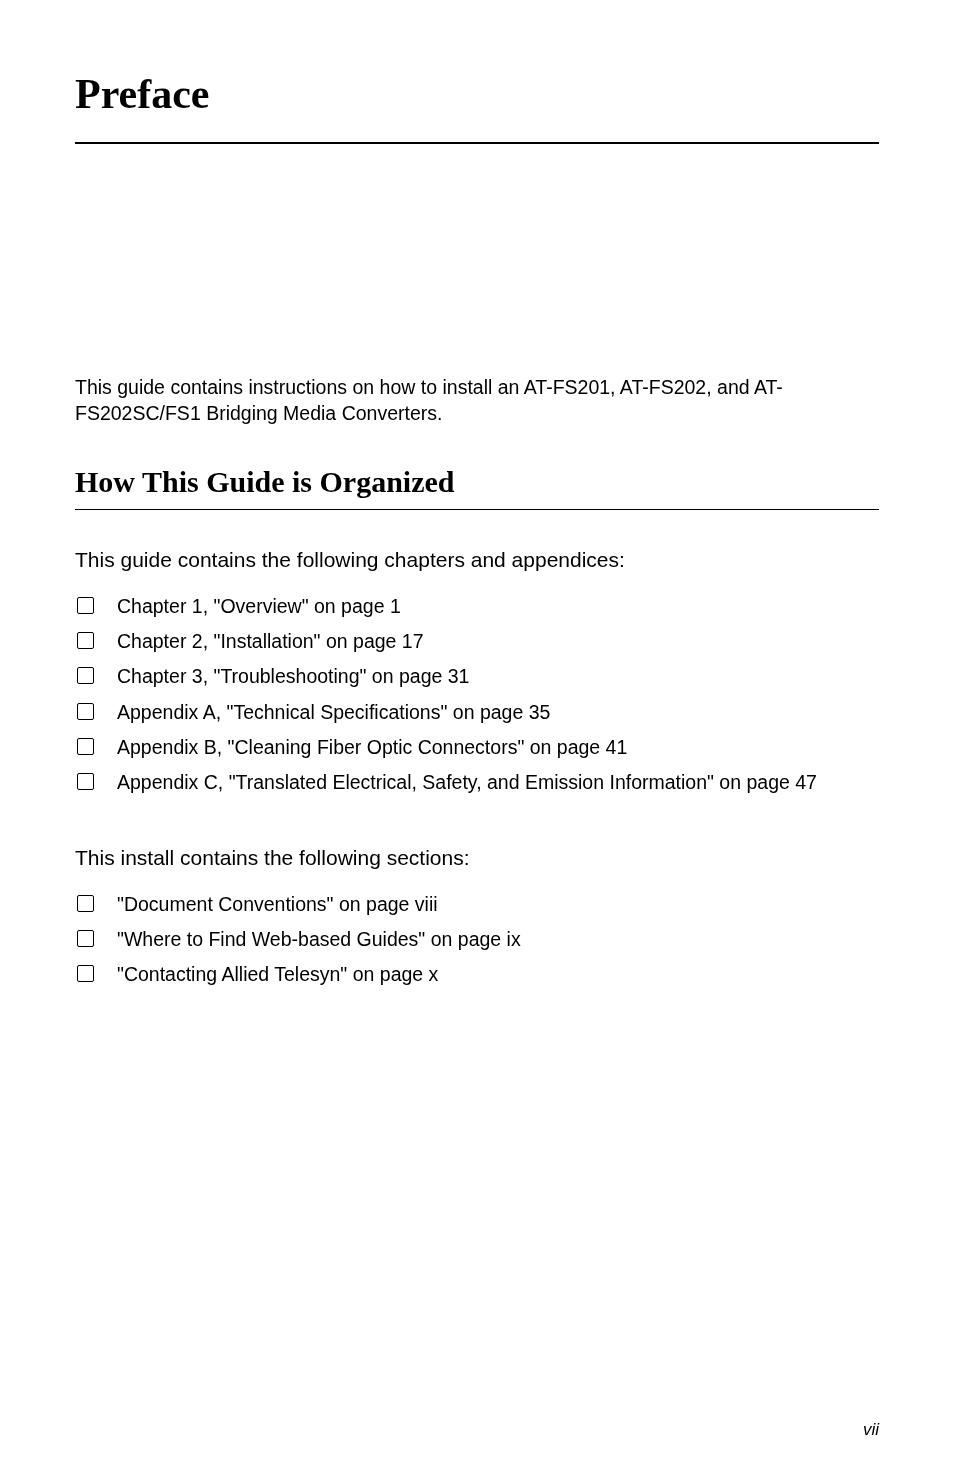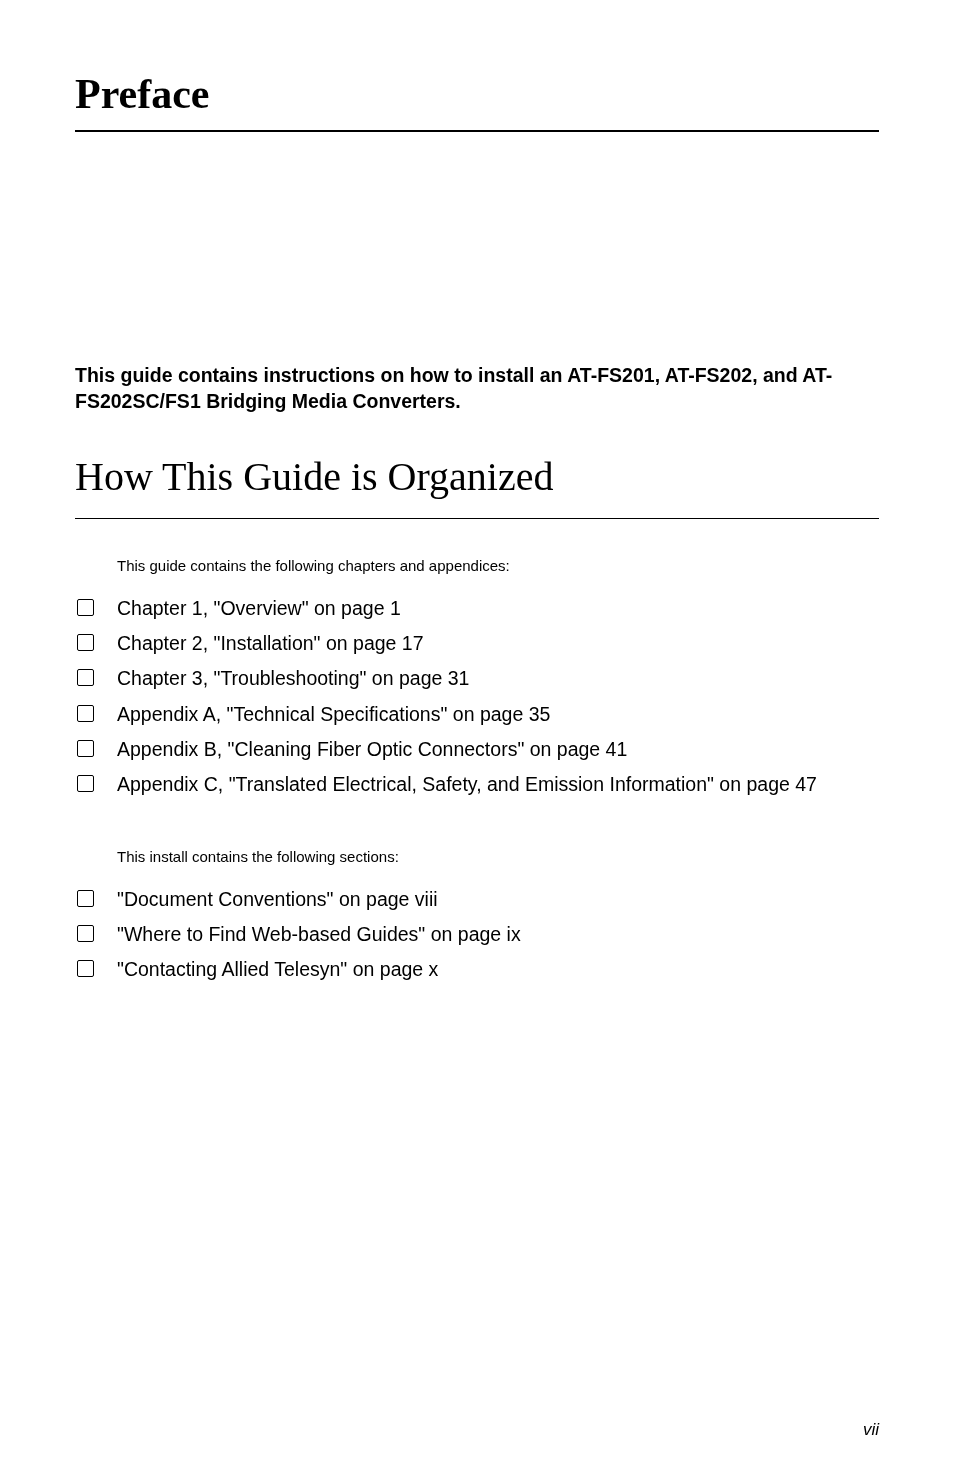--- a/index.html
+++ b/index.html
@@ -13,41 +13,39 @@
       width: 954px;
       height: 1475px;
       padding: 70px 75px 40px 75px;
       position: relative;
     }
     .title {
       font-family: "Times New Roman", Times, serif;
       font-size: 42px;
       font-weight: bold;
       border-bottom: 2px solid #000;
-      padding-bottom: 12px;
+      padding-bottom: 24px;
       margin-bottom: 230px;
     }
     .intro {
       font-size: 19.5px;
       line-height: 1.35;
       margin-bottom: 38px;
-      font-weight: bold;
     }
     .heading {
       font-family: "Times New Roman", Times, serif;
-      font-size: 40px;
-      font-weight: normal;
+      font-size: 30px;
+      font-weight: bold;
       border-bottom: 1.5px solid #000;
-      padding-bottom: 18px;
+      padding-bottom: 10px;
       margin-bottom: 38px;
     }
     .paragraph {
-      font-size: 15px;
+      font-size: 21px;
       margin-bottom: 22px;
-      margin-left: 42px;
     }
     .list {
       list-style: none;
       margin-bottom: 50px;
     }
     .list li {
       font-size: 19.5px;
       line-height: 1.3;
       padding-left: 42px;
       position: relative;

